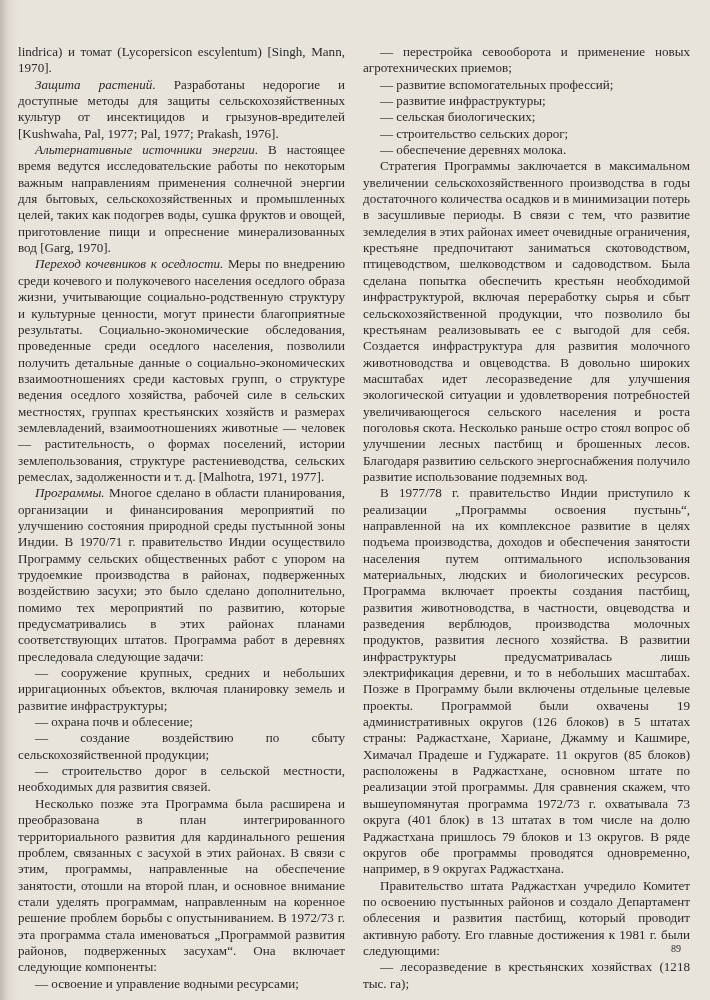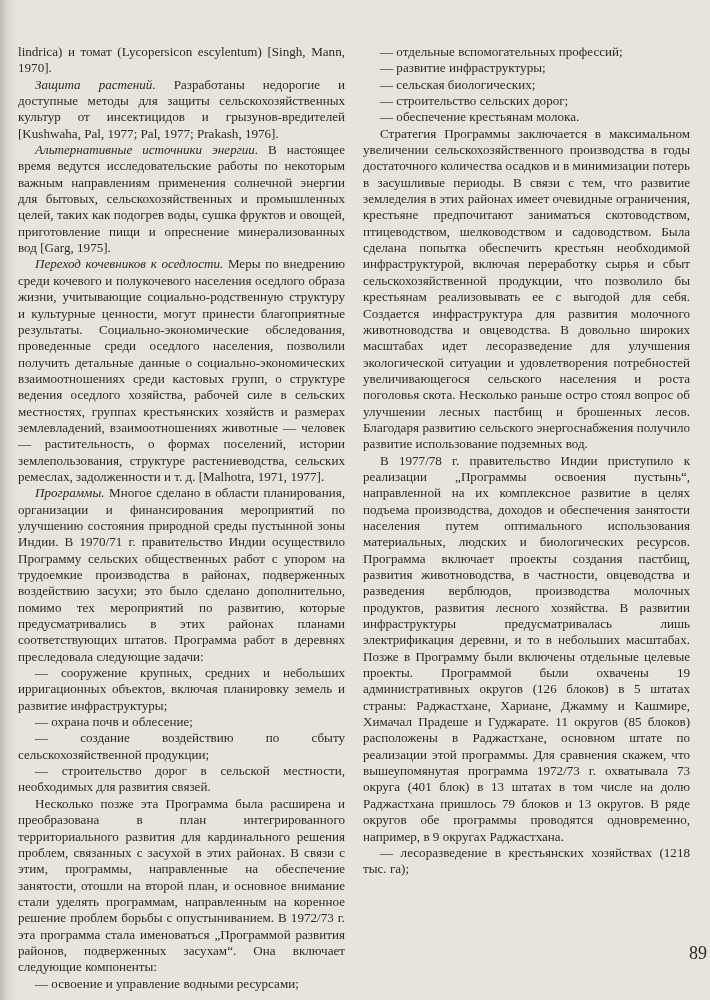--- a/index.html
+++ b/index.html
@@ -21,50 +21,52 @@
     font-size: 13.1px; line-height: 16.35px;
     text-align: justify; hyphens: manual;
   }
   .col.left { left: 18px; width: 327px; }
   .col.right { left: 363px; width: 327px; }
   .col p { margin: 0; }
   .ind { text-indent: 17px; }
   .it { font-style: italic; margin-top: 28px; }
   .li { text-indent: 17px; margin: 0; }
   .pagenum {
-    position: absolute; left: 689px; top: 943px;
-    font-size: 18px; color: #2a2a2c;
+    position: absolute; left: 671px; top: 943px;
+    font-size: 10px; color: #2a2a2c;
   }
 </style>
 </head>
 <body>
 
 <div class="page">
 
   <div class="col left">
     <p>lindrica) и томат (Lycopersicon escylentum) [Singh, Mann, 1970].</p>
     <p class="ind"><span class="it">Защита растений.</span><span> Разработаны недорогие и доступные методы для защиты сельскохозяйственных культур от инсектицидов и грызунов-вредителей [Kushwaha, Pal, 1977; Pal, 1977; Prakash, 1976].</span></p>
-    <p class="ind"><span class="it">Альтернативные источники энергии.</span><span> В настоящее время ведутся исследовательские работы по некоторым важным направлениям применения солнечной энергии для бытовых, сельскохозяйственных и промышленных целей, таких как подогрев воды, сушка фруктов и овощей, приготовление пищи и опреснение минерализованных вод [Garg, 1975].</span></p>
+    <p class="ind"><span class="it">Альтернативные источники энергии.</span><span> В настоящее время ведутся исследовательские работы по некоторым важным направлениям применения солнечной энергии для бытовых, сельскохозяйственных и промышленных целей, таких как подогрев воды, сушка фруктов и овощей, приготовление пищи и опреснение минерализованных вод [Garg, 1970].</span></p>
     <p class="ind"><span class="it">Переход кочевников к оседлости.</span><span> Меры по внедрению среди кочевого и полукочевого населения оседлого образа жизни, учитывающие социально-родственную структуру и культурные ценности, могут принести благоприятные результаты. Социально-экономические обследования, проведенные среди оседлого населения, позволили получить детальные данные о социально-экономических взаимоотношениях среди кастовых групп, о структуре ведения оседлого хозяйства, рабочей силе в сельских местностях, группах крестьянских хозяйств и размерах землевладений, взаимоотношениях животные — человек — растительность, о формах поселений, истории землепользования, структуре растениеводства, сельских ремеслах, задолженности и т. д. [Malhotra, 1971, 1977].</span></p>
     <p class="ind"><span class="it">Программы.</span><span> Многое сделано в области планирования, организации и финансирования мероприятий по улучшению состояния природной среды пустынной зоны Индии. В 1970/71 г. правительство Индии осуществило Программу сельских общественных работ с упором на трудоемкие производства в районах, подверженных воздействию засухи; это было сделано дополнительно, помимо тех мероприятий по развитию, которые предусматривались в этих районах планами соответствующих штатов. Программа работ в деревнях преследовала следующие задачи:</span></p>
     <p class="li">— сооружение крупных, средних и небольших ирригационных объектов, включая планировку земель и развитие инфраструктуры;</p>
     <p class="li">— охрана почв и облесение;</p>
     <p class="li">— создание воздействию по сбыту сельскохозяйственной продукции;</p>
     <p class="li">— строительство дорог в сельской местности, необходимых для развития связей.</p>
     <p class="ind">Несколько позже эта Программа была расширена и преобразована в план интегрированного территориального развития для кардинального решения проблем, связанных с засухой в этих районах. В связи с этим, программы, направленные на обеспечение занятости, отошли на второй план, и основное внимание стали уделять программам, направленным на коренное решение проблем борьбы с опустыниванием. В 1972/73 г. эта программа стала именоваться „Программой развития районов, подверженных засухам“. Она включает следующие компоненты:</p>
     <p class="li">— освоение и управление водными ресурсами;</p>
 
   </div>
 
   <div class="col right">
-    <p class="li">— отдельные вспомогательных профессий;</p>
+    <p class="li">— перестройка севооборота и применение новых агротехнических приемов;</p>
+    <p class="li">— развитие вспомогательных профессий;</p>
     <p class="li">— развитие инфраструктуры;</p>
     <p class="li">— сельская биологических;</p>
     <p class="li">— строительство сельских дорог;</p>
-    <p class="li">— обеспечение крестьянам молока.</p>
+    <p class="li">— обеспечение деревнях молока.</p>
     <p class="ind">Стратегия Программы заключается в максимальном увеличении сельскохозяйственного производства в годы достаточного количества осадков и в минимизации потерь в засушливые периоды. В связи с тем, что развитие земледелия в этих районах имеет очевидные ограничения, крестьяне предпочитают заниматься скотоводством, птицеводством, шелководством и садоводством. Была сделана попытка обеспечить крестьян необходимой инфраструктурой, включая переработку сырья и сбыт сельскохозяйственной продукции, что позволило бы крестьянам реализовывать ее с выгодой для себя. Создается инфраструктура для развития молочного животноводства и овцеводства. В довольно широких масштабах идет лесоразведение для улучшения экологической ситуации и удовлетворения потребностей увеличивающегося сельского населения и роста поголовья скота. Несколько раньше остро стоял вопрос об улучшении лесных пастбищ и брошенных лесов. Благодаря развитию сельского энергоснабжения получило развитие использование подземных вод.</p>
     <p class="ind">В 1977/78 г. правительство Индии приступило к реализации „Программы освоения пустынь“, направленной на их комплексное развитие в целях подъема производства, доходов и обеспечения занятости населения путем оптимального использования материальных, людских и биологических ресурсов. Программа включает проекты создания пастбищ, развития животноводства, в частности, овцеводства и разведения верблюдов, производства молочных продуктов, развития лесного хозяйства. В развитии инфраструктуры предусматривалась лишь электрификация деревни, и то в небольших масштабах. Позже в Программу были включены отдельные целевые проекты. Программой были охвачены 19 административных округов (126 блоков) в 5 штатах страны: Раджастхане, Хариане, Джамму и Кашмире, Химачал Прадеше и Гуджарате. 11 округов (85 блоков) расположены в Раджастхане, основном штате по реализации этой программы. Для сравнения скажем, что вышеупомянутая программа 1972/73 г. охватывала 73 округа (401 блок) в 13 штатах в том числе на долю Раджастхана пришлось 79 блоков и 13 округов. В ряде округов обе программы проводятся одновременно, например, в 9 округах Раджастхана.</p>
+    <p class="ind">Правительство штата Раджастхан учредило Комитет по освоению пустынных районов и создало Департамент облесения и развития пастбищ, который проводит активную работу. Его главные достижения к 1981 г. были следующими:</p>
     <p class="li">— лесоразведение в крестьянских хозяйствах (1218 тыс. га);</p>
 
   </div>
 
   <div class="pagenum">89</div>
 </div>
 
 </body></html>

